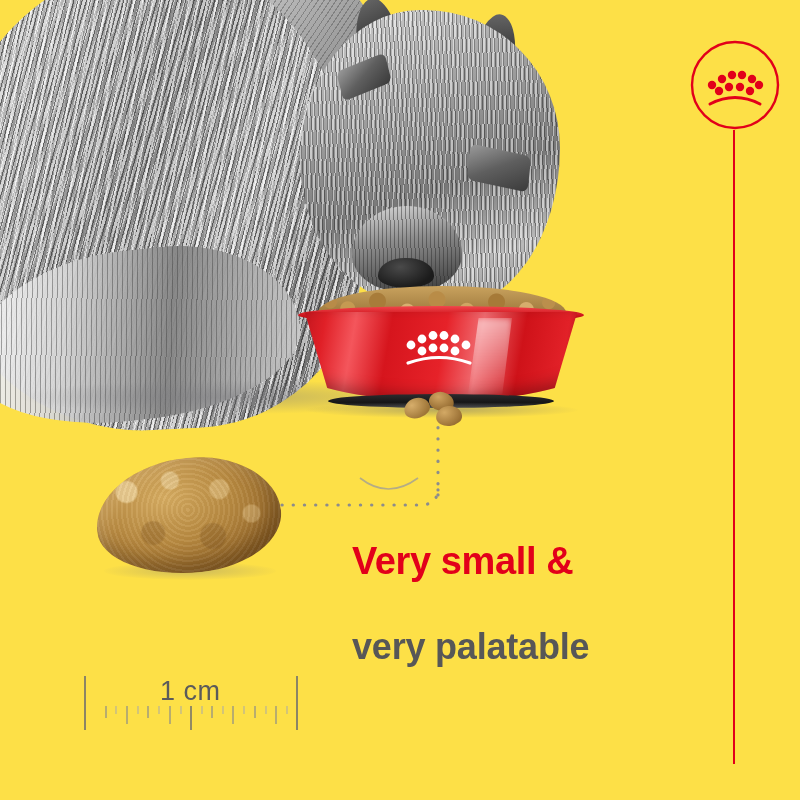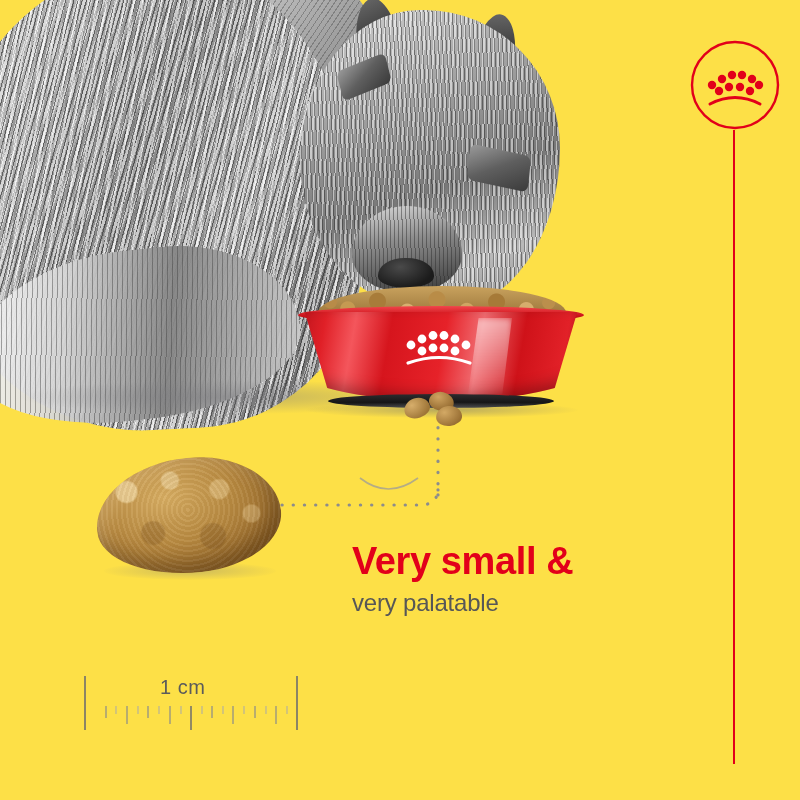--- a/index.html
+++ b/index.html
@@ -226,32 +226,33 @@
   .callout{position:absolute;left:352px;top:540px;width:330px;}
   .callout .line1{
     color:#E2001A;
     font-weight:bold;
     font-size:38px;
     line-height:42px;
     letter-spacing:-.4px;
   }
   .callout .line2{
     color:#575757;
-    font-weight:normal;
-    font-size:24px;
+    font-weight:bold;
+    font-size:36px;
     line-height:42px;
     letter-spacing:-.2px;
+    margin-top:44px;
   }
 
   
   .ruler{position:absolute;left:0px;top:668px;width:360px;height:80px;}
   .ruler svg{display:block;}
   .ruler-label{
     position:absolute;left:160px;top:676px;
-    font-size:20px;color:#5b5b5b;letter-spacing:.5px;
+    font-size:27px;color:#5b5b5b;letter-spacing:.5px;
   }
 
   
   .logo{position:absolute;left:688px;top:38px;width:94px;height:94px;}
   .logo svg{display:block;}
   .logo-stem{
     position:absolute;left:733px;top:130px;width:2px;height:634px;
     background:#E2001A;
   }
 </style>

